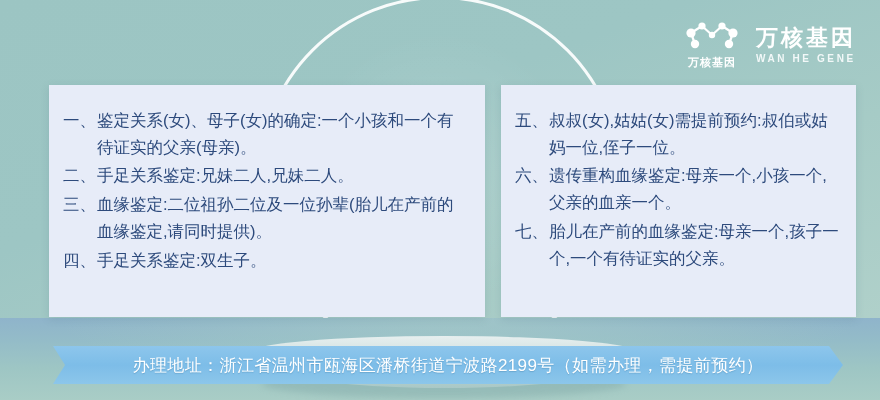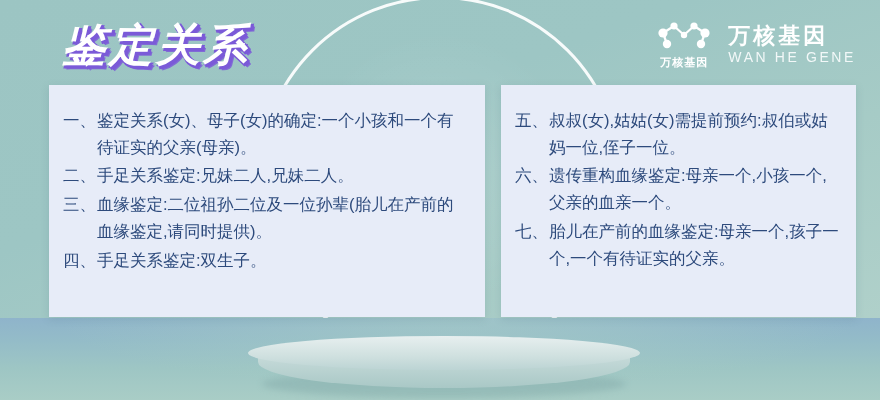--- a/index.html
+++ b/index.html
@@ -142,22 +142,22 @@
   .brand-cn {
     color: #ffffff;
     font-size: 22px;
     font-weight: bold;
     letter-spacing: 3px;
     line-height: 1.1;
     white-space: nowrap;
   }
   .brand-en {
     color: #f2f8f8;
-    font-size: 14px;
-    font-weight: normal;
+    font-size: 10px;
+    font-weight: bold;
     letter-spacing: 2.6px;
     line-height: 1.1;
     white-space: nowrap;
   }
 
   
   .card {
     position: absolute;
     top: 85px;
     height: 232px;
@@ -219,21 +219,20 @@
 
   <div class="floor"></div>
   <div class="floor-tint"></div>
 
   <div class="podium">
     <div class="podium-shadow"></div>
     <div class="podium-body"></div>
     <div class="podium-top"></div>
   </div>
 
-  <div class="title">鉴定关系</div>
 
   <div class="brand">
     <div class="brand-mark">
       <span>
         <svg width="60" height="32" viewBox="0 0 60 32" aria-hidden="true">
           <g stroke="#ffffff" stroke-width="2.2" fill="none">
             <line x1="9" y1="13" x2="20" y2="6"></line>
             <line x1="20" y1="6" x2="30" y2="15"></line>
             <line x1="30" y1="15" x2="40" y2="6"></line>
             <line x1="40" y1="6" x2="51" y2="13"></line>
@@ -287,14 +286,17 @@
     <div class="item">
       <span class="item-num">六、</span>
       <span class="item-text">遗传重构血缘鉴定:母亲一个,小孩一个,父亲的血亲一个。</span>
     </div>
     <div class="item">
       <span class="item-num">七、</span>
       <span class="item-text">胎儿在产前的血缘鉴定:母亲一个,孩子一个,一个有待证实的父亲。</span>
     </div>
   </div>
 
+  <div class="ribbon">
+    <span class="ribbon-text">办理地址：浙江省温州市瓯海区潘桥街道宁波路2199号（如需办理，需提前预约）</span>
+  </div>
 
 </div>
 
 </body></html>

